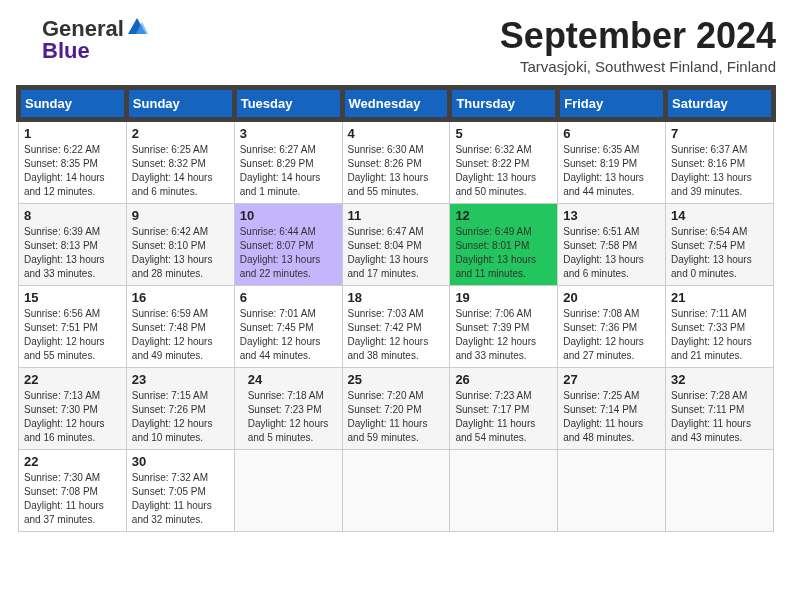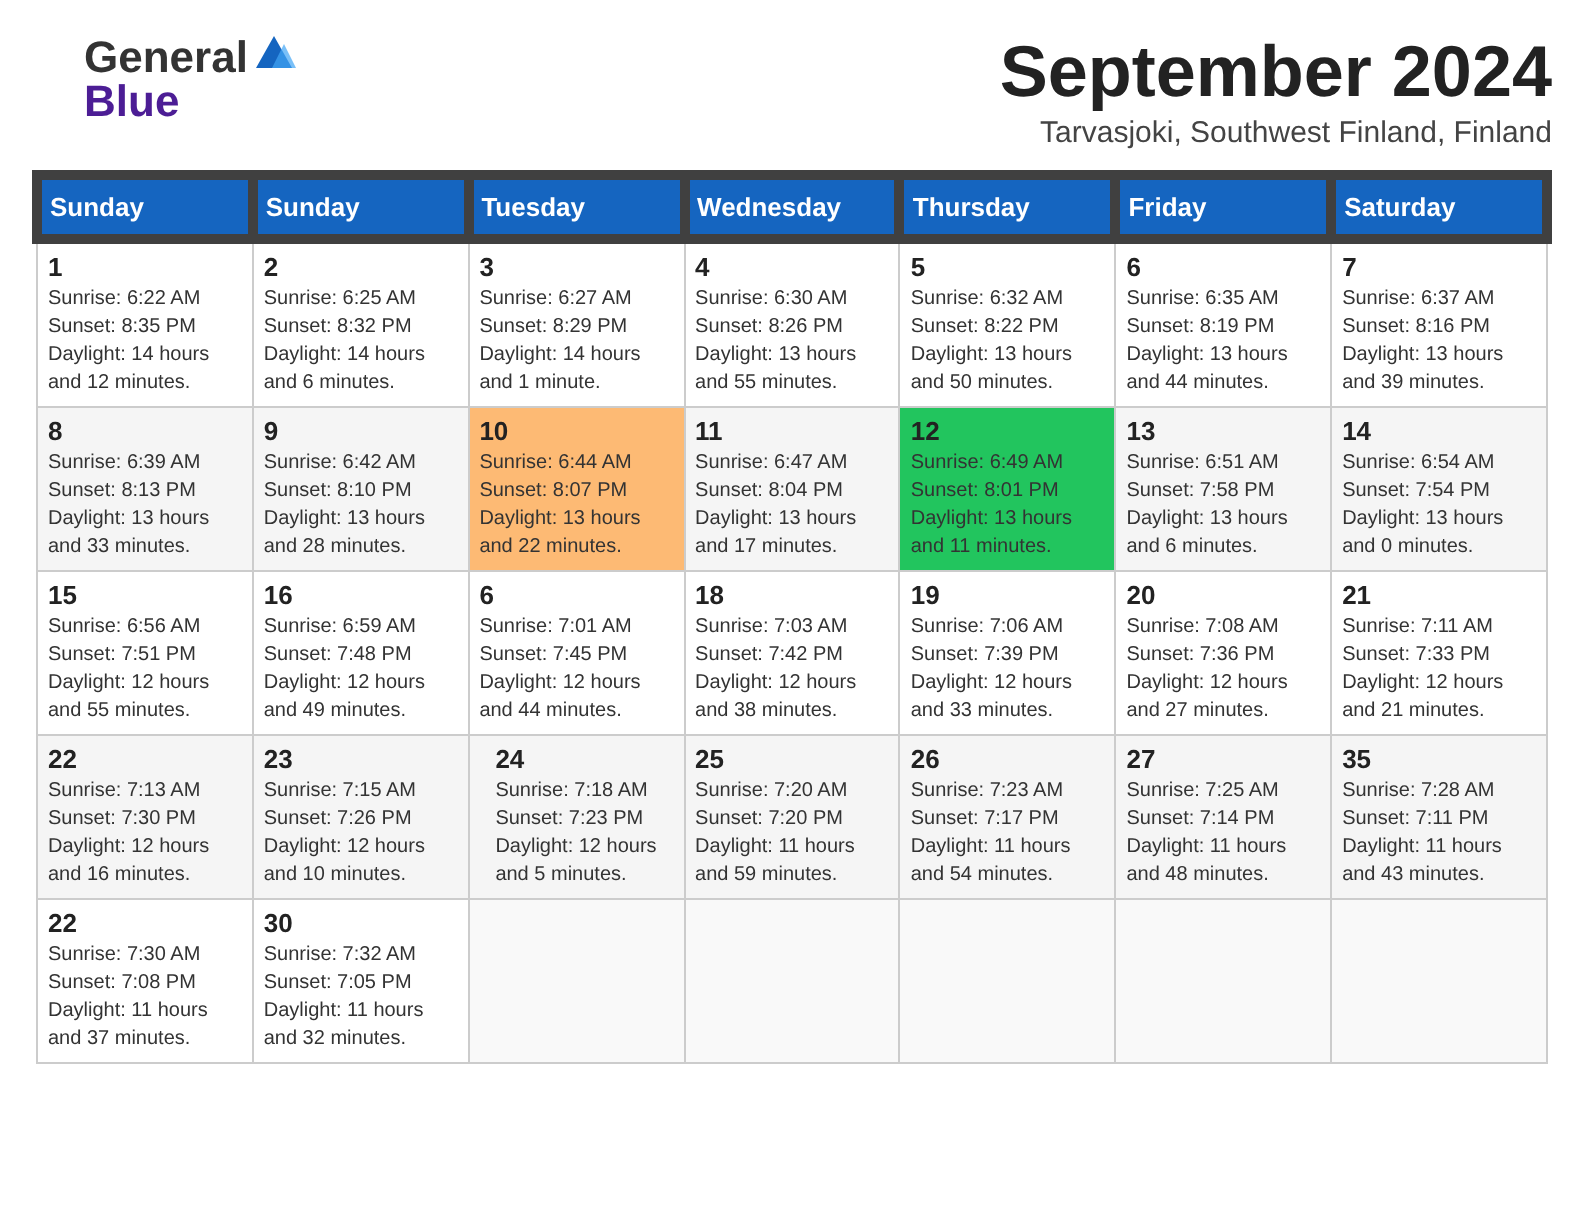--- a/index.html
+++ b/index.html
@@ -144,21 +144,21 @@
       </tr>
       <tr style="background: rgb(245, 245, 245);">
         <td style="background: rgb(245, 245, 245);">
           <span class="day-number">8</span>
           <div class="day-info">Sunrise: 6:39 AM<br>Sunset: 8:13 PM<br>Daylight: 13 hours and 33 minutes.</div>
         </td>
         <td style="background: rgb(245, 245, 245);">
           <span class="day-number">9</span>
           <div class="day-info">Sunrise: 6:42 AM<br>Sunset: 8:10 PM<br>Daylight: 13 hours and 28 minutes.</div>
         </td>
-        <td style="background: #fdba74;">
+        <td style="background: #c4b5fd;">
           <span class="day-number">10</span>
           <div class="day-info">Sunrise: 6:44 AM<br>Sunset: 8:07 PM<br>Daylight: 13 hours and 22 minutes.</div>
         </td>
         <td style="background: rgb(245, 245, 245);">
           <span class="day-number">11</span>
           <div class="day-info">Sunrise: 6:47 AM<br>Sunset: 8:04 PM<br>Daylight: 13 hours and 17 minutes.</div>
         </td>
         <td style="background: #22c55e;">
           <span class="day-number">12</span>
           <div class="day-info">Sunrise: 6:49 AM<br>Sunset: 8:01 PM<br>Daylight: 13 hours and 11 minutes.</div>
@@ -221,21 +221,21 @@
         </td>
         <td style="background: rgb(245, 245, 245); margin-left: 39px;">
           <span class="day-number">26</span>
           <div class="day-info">Sunrise: 7:23 AM<br>Sunset: 7:17 PM<br>Daylight: 11 hours and 54 minutes.</div>
         </td>
         <td style="background: rgb(245, 245, 245);">
           <span class="day-number">27</span>
           <div class="day-info">Sunrise: 7:25 AM<br>Sunset: 7:14 PM<br>Daylight: 11 hours and 48 minutes.</div>
         </td>
         <td style="background: rgb(245, 245, 245);">
-          <span class="day-number">35</span>
+          <span class="day-number">32</span>
           <div class="day-info">Sunrise: 7:28 AM<br>Sunset: 7:11 PM<br>Daylight: 11 hours and 43 minutes.</div>
         </td>
       </tr>
       <tr>
         <td>
           <span class="day-number">22</span>
           <div class="day-info">Sunrise: 7:30 AM<br>Sunset: 7:08 PM<br>Daylight: 11 hours and 37 minutes.</div>
         </td>
         <td>
           <span class="day-number">30</span>

